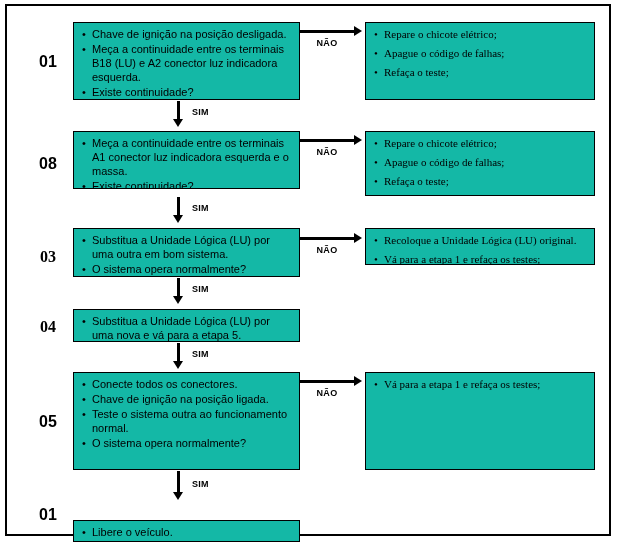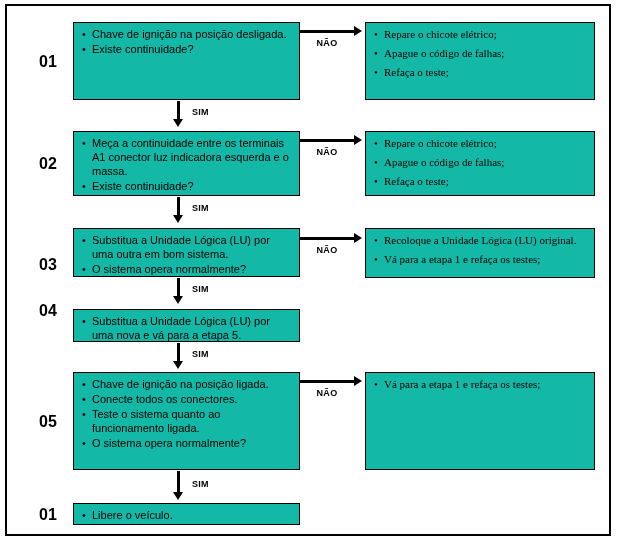--- a/index.html
+++ b/index.html
@@ -85,99 +85,100 @@
 </head>
 <body>
 
 <div id="canvas">
   <div class="frame"></div>
 
   <div class="stepnum" style="top:53px;">01</div>
   <div class="box stepbox" style="top:22px;height:78px;">
     <ul>
       <li>Chave de ignição na posição desligada.</li>
+      <li>Meça a continuidade entre os terminais B18 (LU) e A2 conector luz indicadora esquerda.</li>
       <li>Existe continuidade?</li>
     </ul>
   </div>
   <div class="harrow" style="top:30px;"></div>
   <div class="clabel nao" style="top:38px;">NÃO</div>
   <div class="box actionbox" style="top:22px;height:78px;">
     <ul>
       <li>Repare o chicote elétrico;</li>
       <li>Apague o código de falhas;</li>
       <li>Refaça o teste;</li>
     </ul>
   </div>
   <div class="varrow" style="left:177px;top:101px;height:18px;"></div>
   <div class="clabel sim" style="top:107px;">SIM</div>
 
-  <div class="stepnum" style="top:155px;">02</div>
-  <div class="box stepbox" style="top:131px;height:65px;">
+  <div class="stepnum" style="top:155px;">08</div>
+  <div class="box stepbox" style="top:131px;height:58px;">
     <ul>
       <li>Meça a continuidade entre os terminais A1 conector luz indicadora esquerda e o massa.</li>
       <li>Existe continuidade?</li>
     </ul>
   </div>
   <div class="harrow" style="top:139px;"></div>
   <div class="clabel nao" style="top:147px;">NÃO</div>
   <div class="box actionbox" style="top:131px;height:65px;">
     <ul>
       <li>Repare o chicote elétrico;</li>
       <li>Apague o código de falhas;</li>
       <li>Refaça o teste;</li>
     </ul>
   </div>
   <div class="varrow" style="left:177px;top:197px;height:18px;"></div>
   <div class="clabel sim" style="top:203px;">SIM</div>
 
-  <div class="stepnum" style="top:256px;">03</div>
+  <div class="stepnum" style="top:248px;font-family:Liberation Serif, serif;">03</div>
   <div class="box stepbox" style="top:228px;height:49px;">
     <ul>
       <li>Substitua a Unidade Lógica (LU) por uma outra em bom sistema.</li>
       <li>O sistema opera normalmente?</li>
     </ul>
   </div>
   <div class="harrow" style="top:237px;"></div>
   <div class="clabel nao" style="top:245px;">NÃO</div>
-  <div class="box actionbox" style="top:228px;height:50px;">
+  <div class="box actionbox" style="top:228px;height:37px;">
     <ul>
       <li>Recoloque a Unidade Lógica (LU) original.</li>
       <li>Vá para a etapa 1 e refaça os testes;</li>
     </ul>
   </div>
   <div class="varrow" style="left:177px;top:278px;height:18px;"></div>
   <div class="clabel sim" style="top:284px;">SIM</div>
 
-  <div class="stepnum" style="top:302px;">04</div>
+  <div class="stepnum" style="top:318px;font-family:Liberation Serif, serif;">04</div>
   <div class="box stepbox" style="top:309px;height:33px;">
     <ul>
       <li>Substitua a Unidade Lógica (LU) por uma nova e vá para a etapa 5.</li>
     </ul>
   </div>
   <div class="varrow" style="left:177px;top:343px;height:18px;"></div>
   <div class="clabel sim" style="top:349px;">SIM</div>
 
   <div class="stepnum" style="top:413px;">05</div>
   <div class="box stepbox" style="top:372px;height:98px;">
     <ul>
+      <li>Conecte todos os conectores.</li>
       <li>Chave de ignição na posição ligada.</li>
-      <li>Conecte todos os conectores.</li>
-      <li>Teste o sistema quanto ao funcionamento ligada.</li>
+      <li>Teste o sistema outra ao funcionamento normal.</li>
       <li>O sistema opera normalmente?</li>
     </ul>
   </div>
   <div class="harrow" style="top:380px;"></div>
   <div class="clabel nao" style="top:388px;">NÃO</div>
   <div class="box actionbox" style="top:372px;height:98px;">
     <ul>
       <li>Vá para a etapa 1 e refaça os testes;</li>
     </ul>
   </div>
   <div class="varrow" style="left:177px;top:471px;height:21px;"></div>
   <div class="clabel sim" style="top:479px;">SIM</div>
 
   <div class="stepnum" style="top:506px;">01</div>
-  <div class="box stepbox" style="top:503px;height:22px;">
+  <div class="box stepbox" style="top:520px;height:22px;">
     <ul>
       <li>Libere o veículo.</li>
     </ul>
   </div>
 </div>
 
 </body></html>

